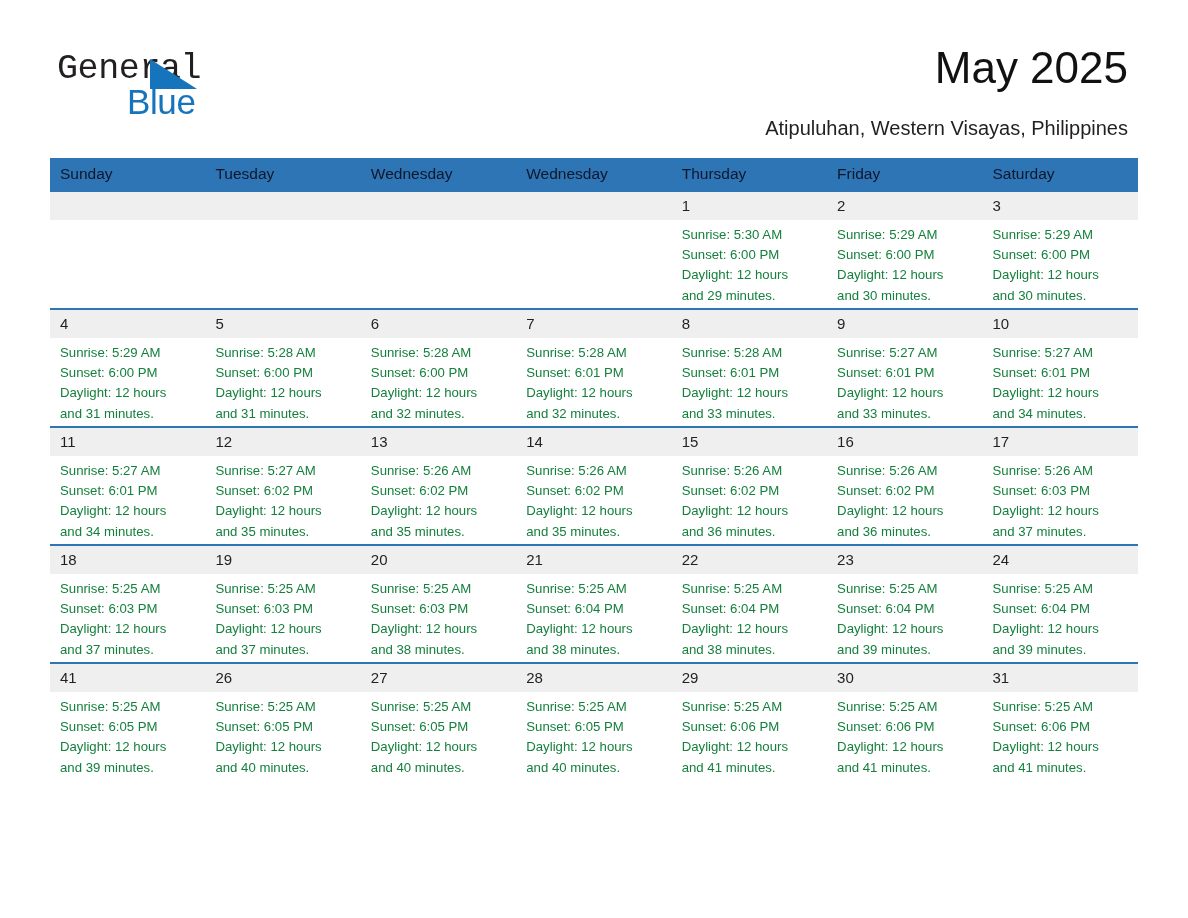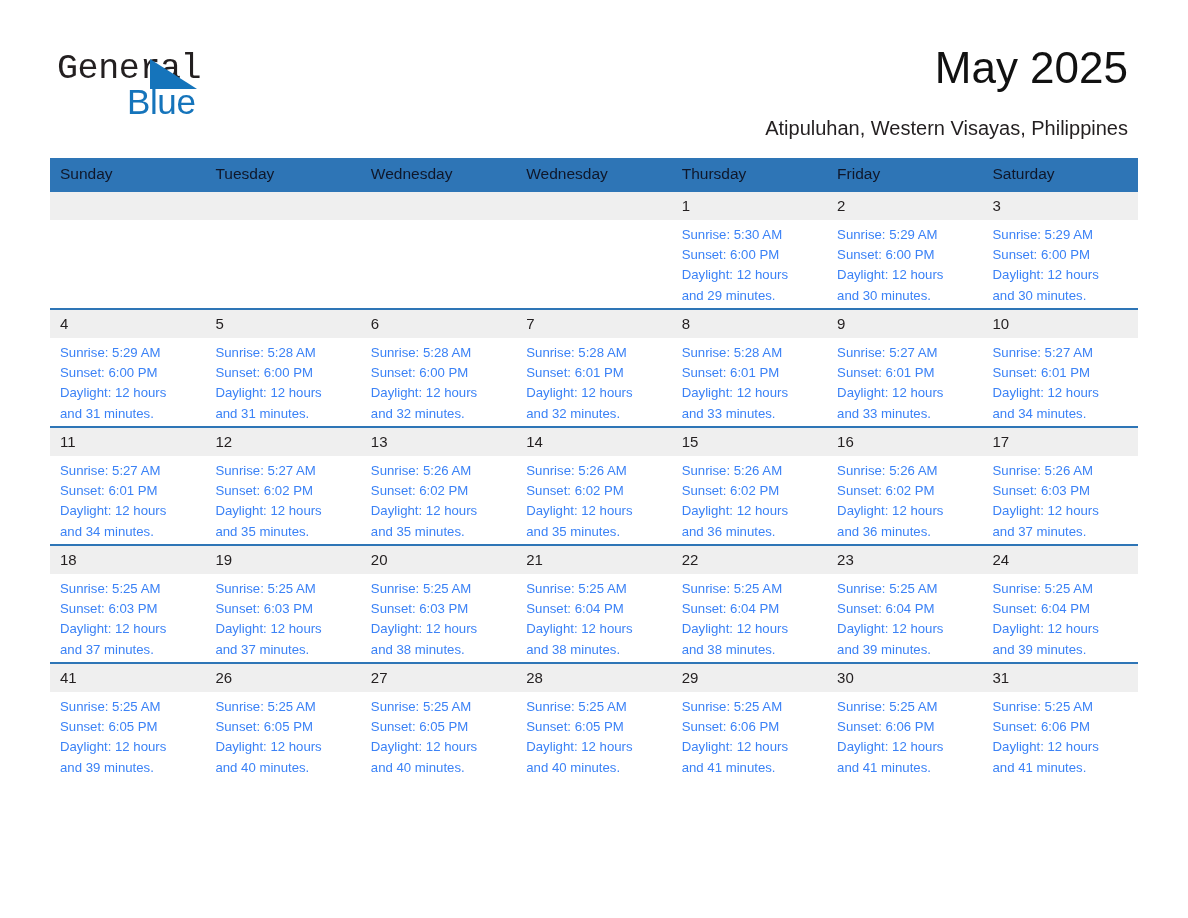--- a/index.html
+++ b/index.html
@@ -129,21 +129,21 @@
     padding: 6px 0 6px 10px;
     height: 16px;
   }
   .empty .daynum {
     color: transparent;
   }
   .info {
     padding: 5px 8px 0 10px;
     font-size: 13.2px;
     line-height: 20.2px;
-    color: #3b82f6;
+    color: #15803d;
   }
   .info div {
     white-space: nowrap;
   }
 </style>
 </head>
 <body>
 
 <div class="page">
 

